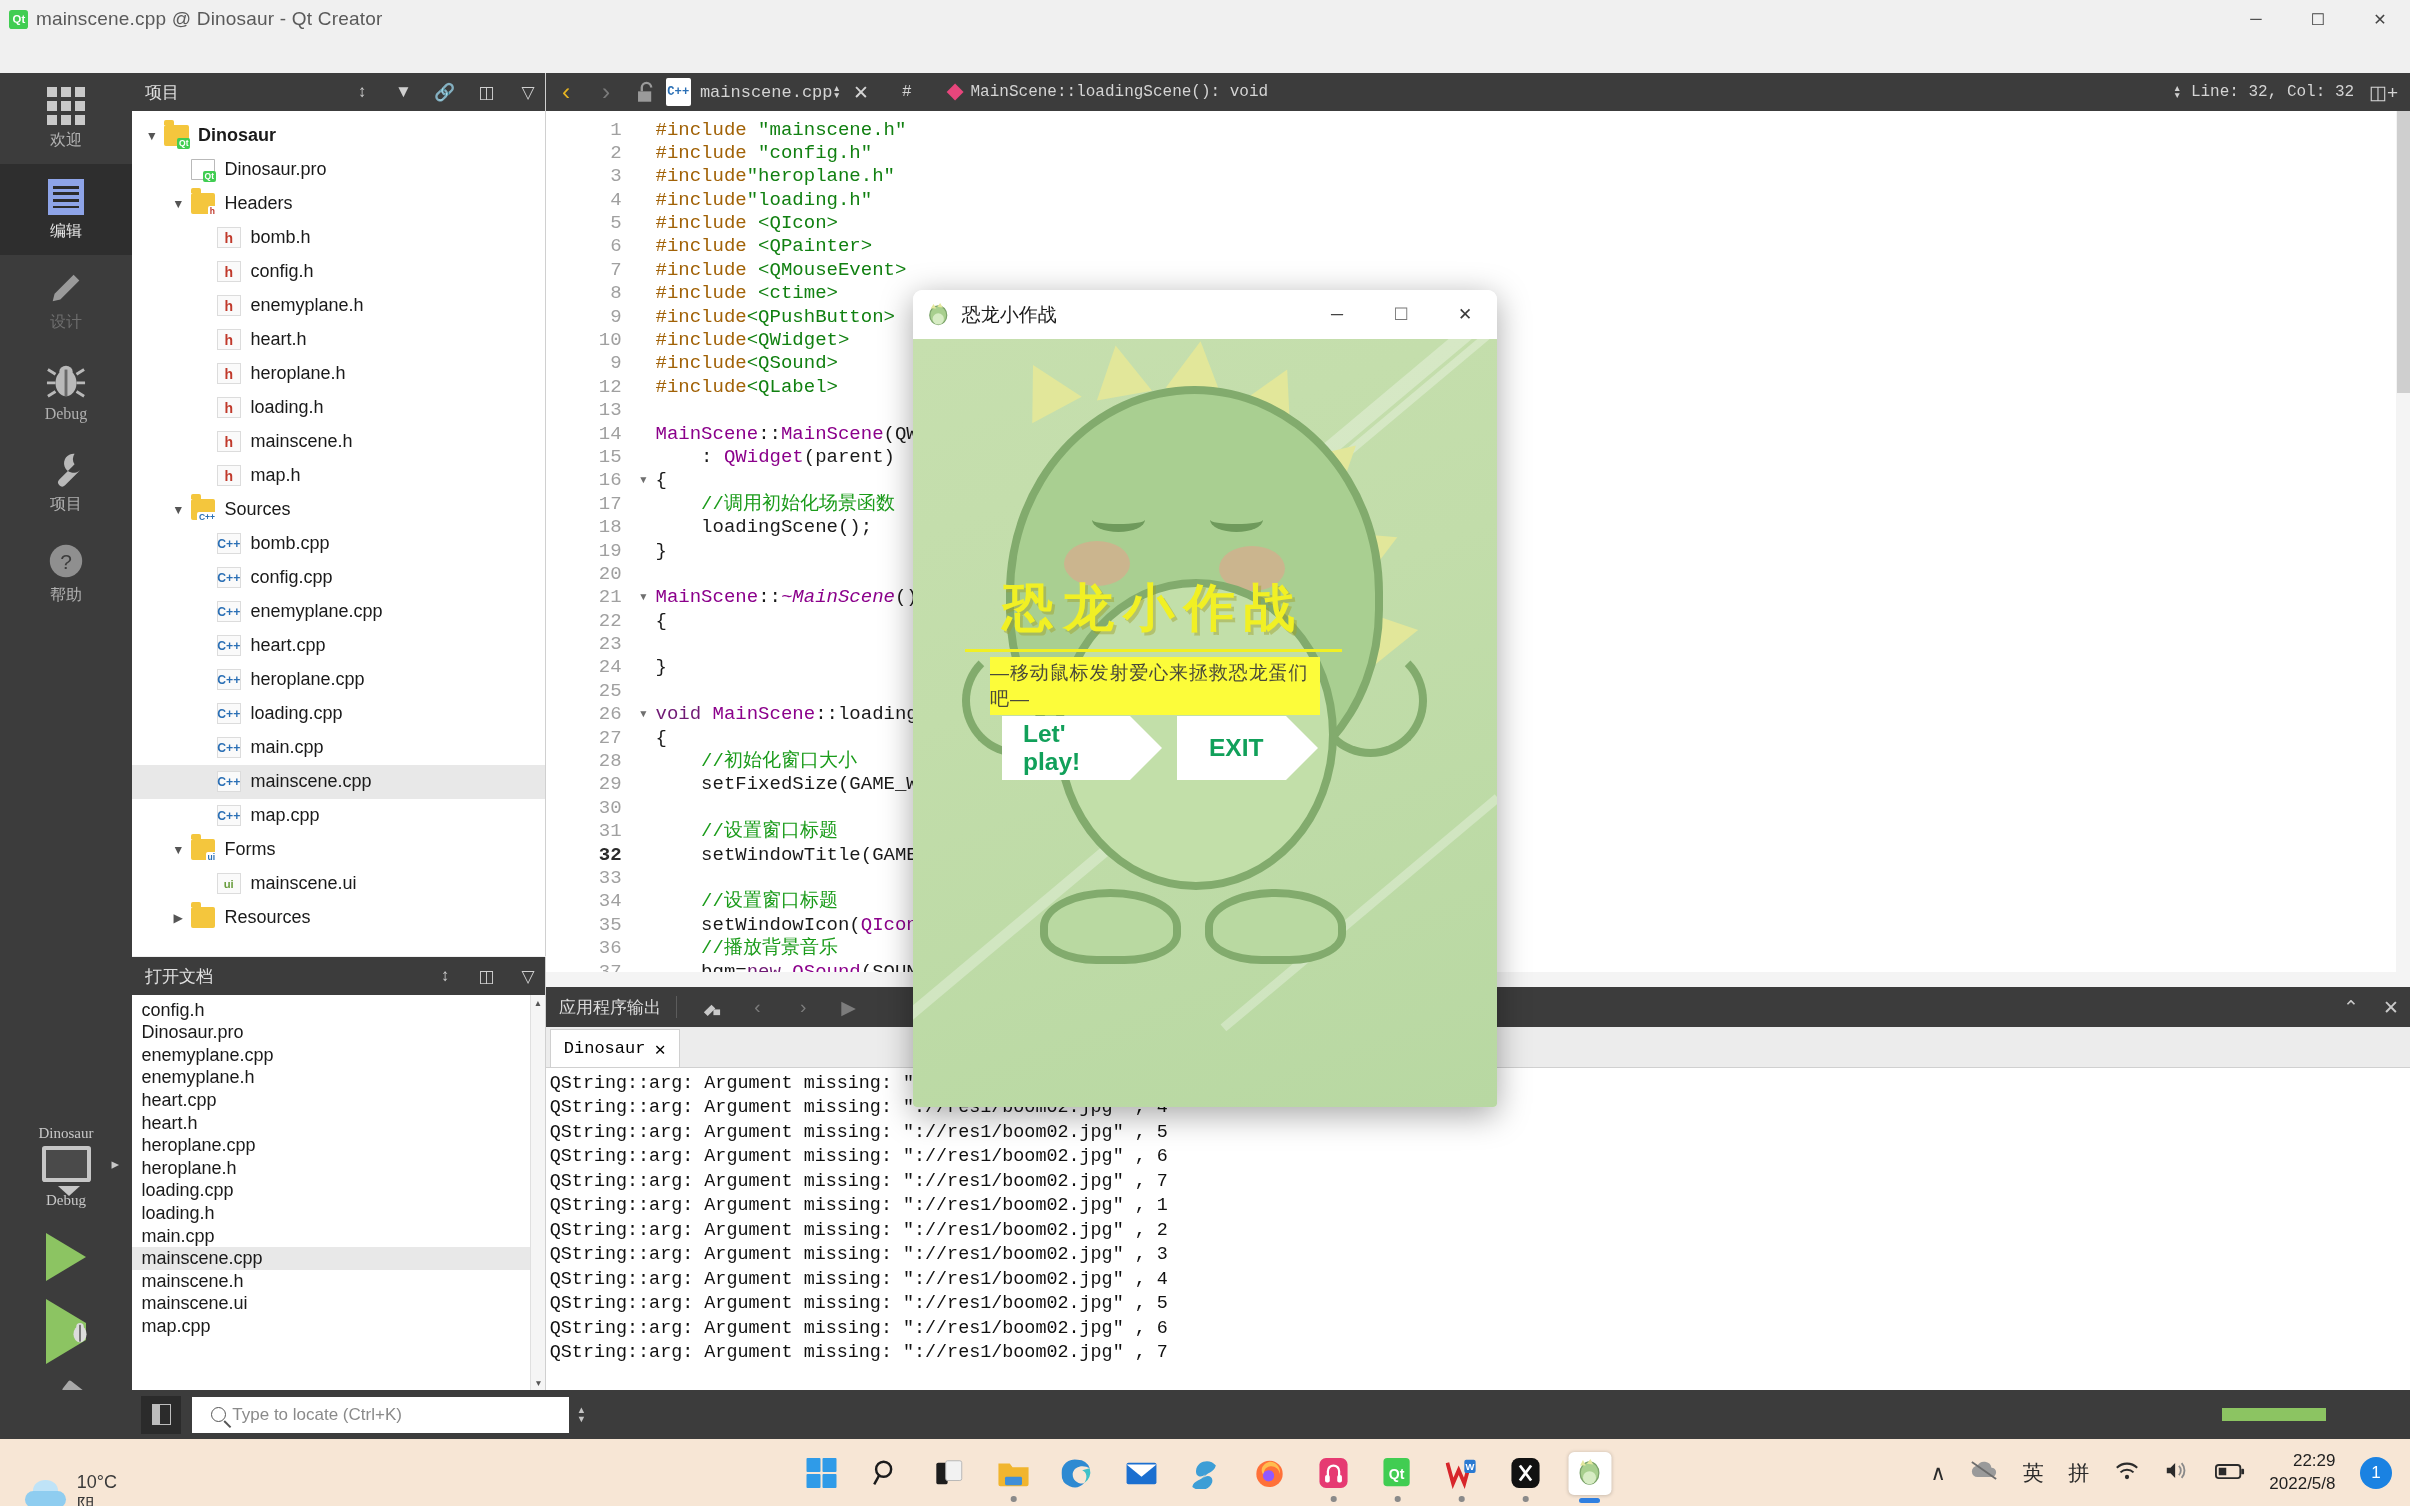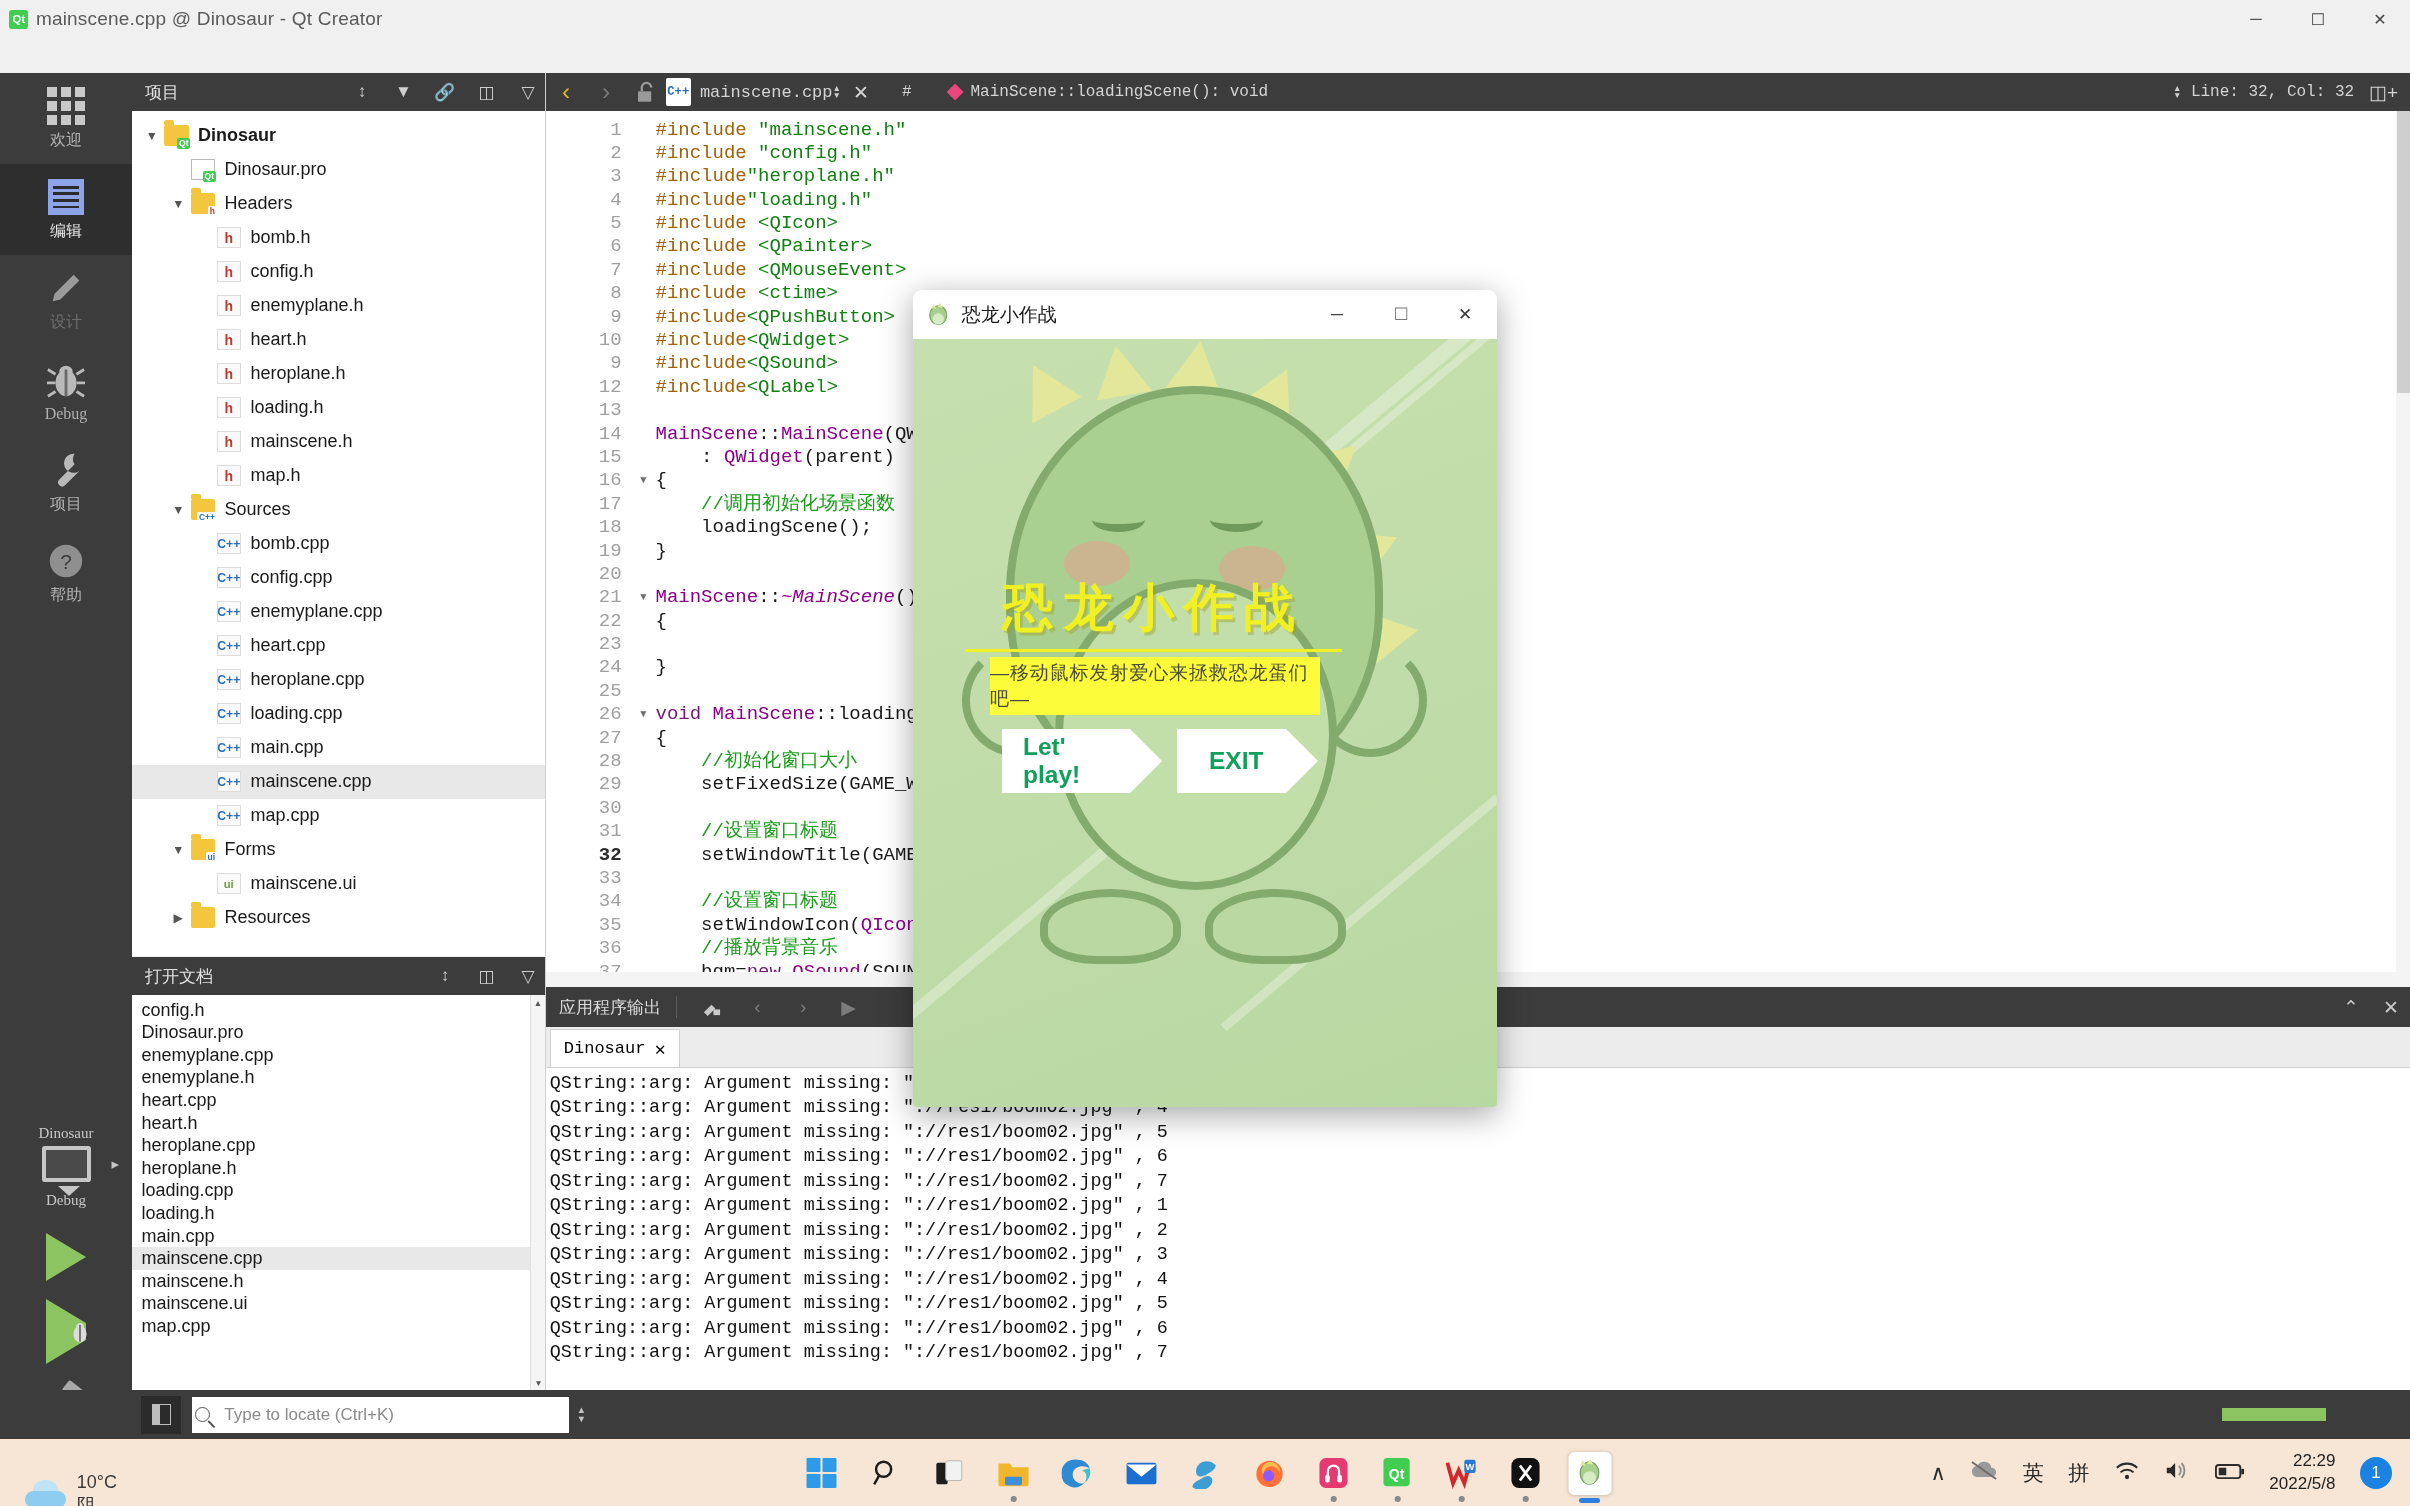--- a/index.html
+++ b/index.html
@@ -184,21 +184,21 @@
   
   #statusbar {
     position:absolute; left:0; bottom:0; width:2411px; height:49px; background:#3c3c3c;
     display:flex; align-items:center;
   }
   .locator-wrap { display:flex; align-items:center; margin-left: 141px; }
   .sb-sidebtn { width:40px; height:38px; background:#2b2b2b; display:flex; align-items:center; justify-content:center; }
   .sb-sidebtn .ic { width:19px; height:21px; border:1.9px solid #bdbdbd; display:flex; }
   .sb-sidebtn .ic i { width:7.5px; background:#bdbdbd; }
   .locator {
-    width: 377px; height: 36px; background:#fff; display:flex; align-items:center; gap:14px; padding: 0 3px; margin-left: 11.3px;
+    width: 377px; height: 36px; background:#fff; display:flex; align-items:center; gap:6px; padding: 0 19px; margin-left: 11.3px;
     font-size: 17px; color:#8a8a8a;
   }
   .mag { width:15px; height:15px; border:1.9px solid #555; border-radius:50%; position:relative; }
   .mag:after { content:""; position:absolute; right:-6.6px; bottom:-3.8px; width:8.5px; height:1.9px; background:#555; transform:rotate(45deg);}
   .sb-tabs { display:flex; align-items:center; margin-left: 26px; gap: 3.8px; }
   .sb-tab { padding: 7.5px 11.3px; color:#dcdcdc; font-family:"Liberation Mono", monospace; font-size:17px; white-space:nowrap;}
   .sb-tab.active { background:#2b2b2b; }
   .sb-spin { display:flex; flex-direction:column; color:#c4c4c4; font-size:9.4px; line-height:8.5px; margin-left:7.5px;}
   .sb-progress { margin-left:auto; margin-right: 85px; width: 104px; height: 13px; background:#8cc462; }
 
@@ -245,21 +245,21 @@
     text-align:center; font-size: 51px; font-weight: bold; color: #f1f024;
     font-family: "Liberation Serif", serif; letter-spacing: 9.4px;
     text-shadow: 2.8px 2.8px 0 rgba(160,160,40,0.45);
     border-bottom: 3.8px solid #f1f024; padding-bottom: 5.6px;
   }
   .gd-subtitle {
     position:absolute; left: 77px; top: 318px; width: 330px; text-align:left;
     background: #fcfc3a; color: #4a4a3a; font-size: 19px; padding: 2.8px 0;
     font-family: "Liberation Sans", sans-serif; letter-spacing: 0.9px;
   }
-  .gd-buttons { position:absolute; left: 89px; top: 390px; display:flex; gap: 15px; }
+  .gd-buttons { position:absolute; left: 89px; top: 377px; display:flex; gap: 15px; }
   .arrow-btn {
     position: relative; height: 64px; display:flex; align-items:center; padding-left: 21px; padding-right: 41px;
     background: #fff; color: #11a05a; font-weight: bold; font-size: 24.5px;
     clip-path: polygon(0 0, calc(100% - 32px) 0, 100% 50%, calc(100% - 32px) 100%, 0 100%);
     font-family: "Liberation Sans", sans-serif;
   }
   .arrow-btn.play { width: 160px; }
   .arrow-btn.exit { width: 141px; justify-content:center; padding-left: 9.4px; padding-right: 32px;}
 
   

